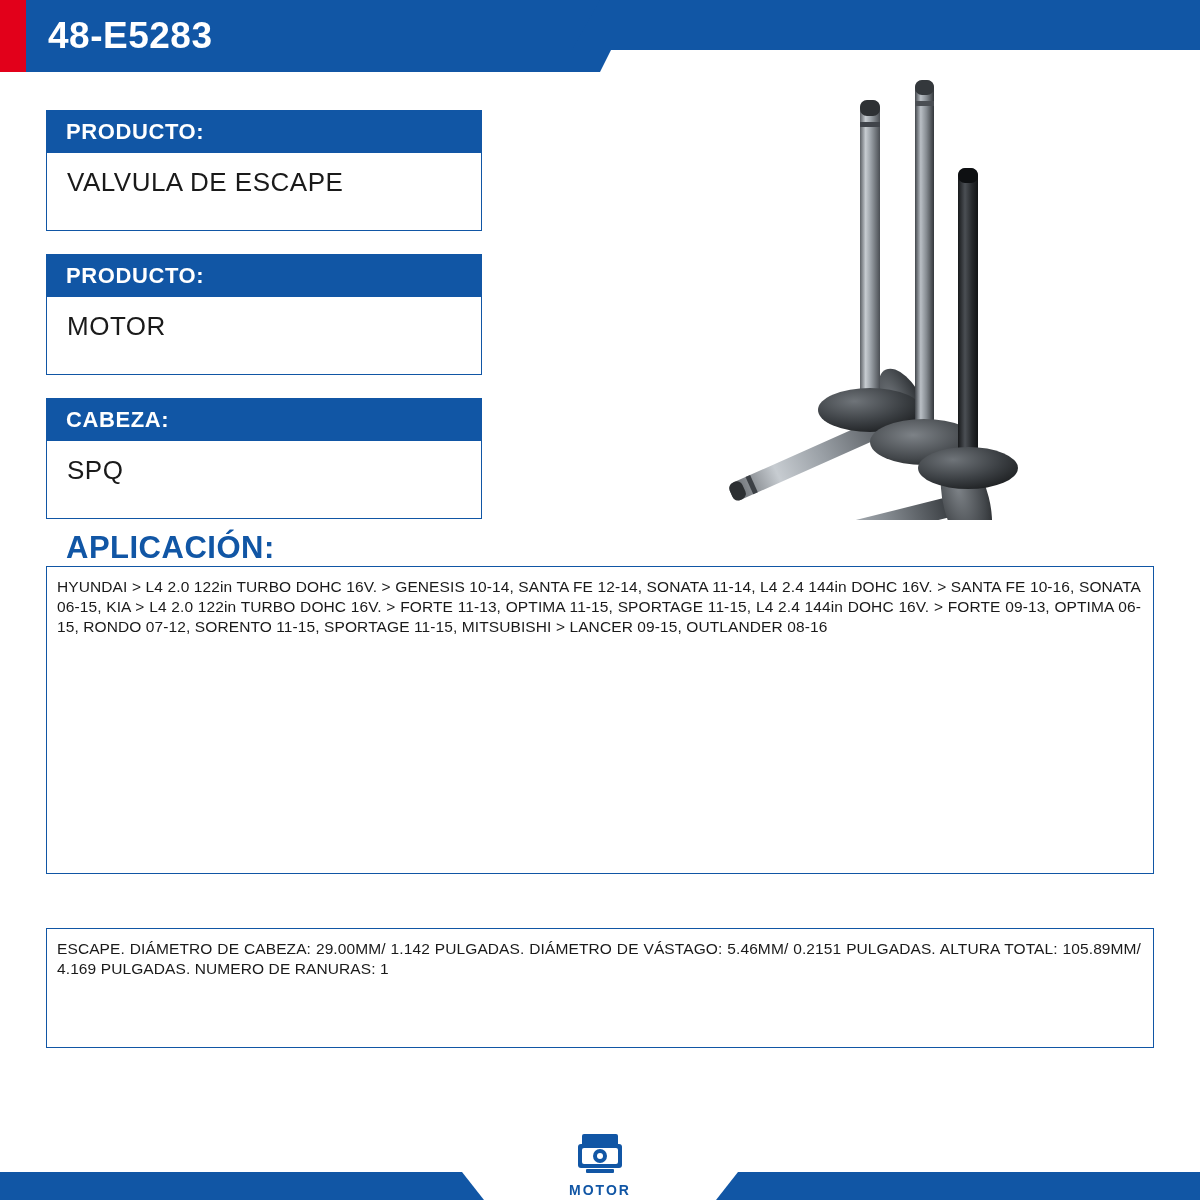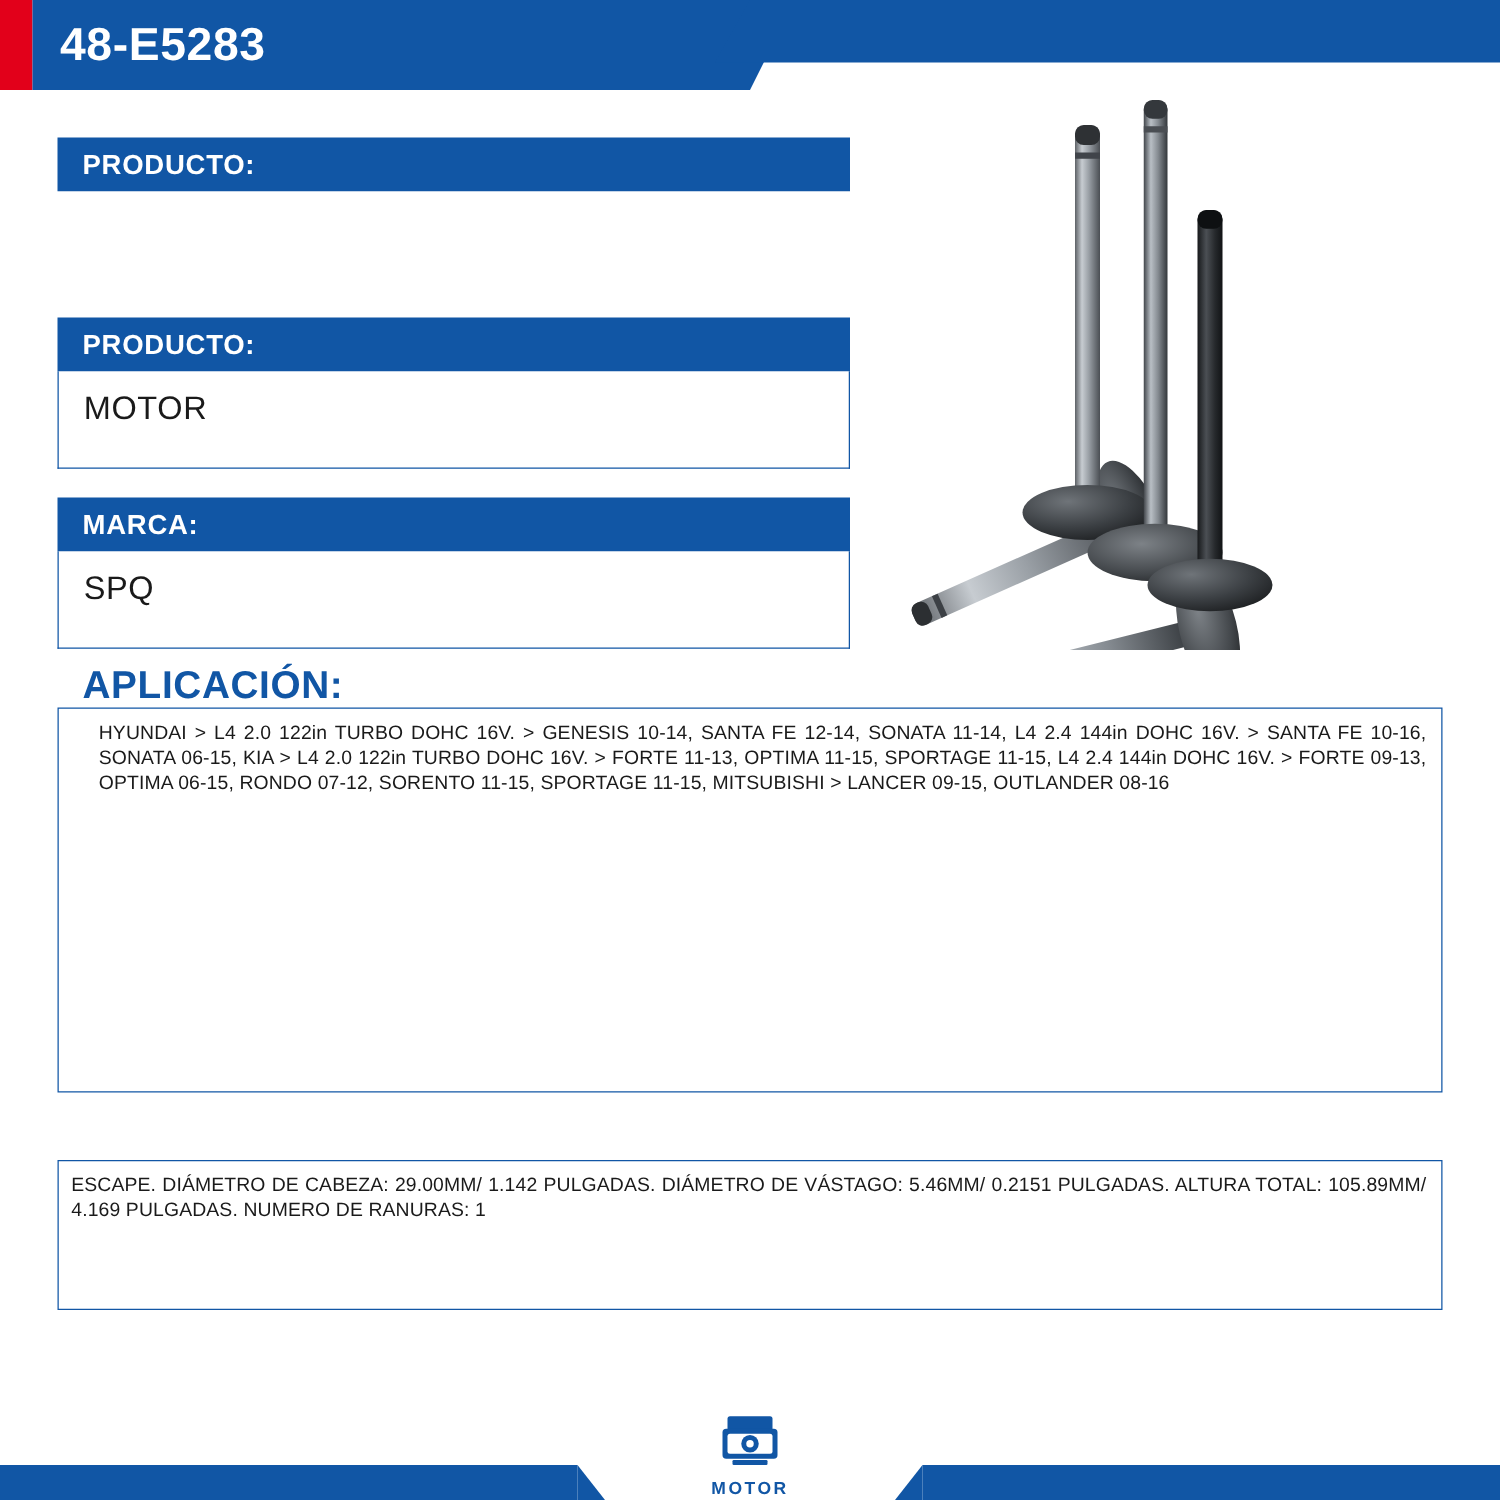--- a/index.html
+++ b/index.html
@@ -63,21 +63,21 @@
     font-size: 37px;
     font-weight: bold;
     letter-spacing: 0.5px;
     line-height: 56px;
   }
 
   
   .field {
     position: absolute;
     left: 46px;
-    width: 634px;
+    width: 436px;
   }
   .field-label {
     background: #1156a5;
     color: #ffffff;
     font-size: 22px;
     font-weight: bold;
     letter-spacing: 0.6px;
     padding: 9px 0 9px 20px;
     height: 43px;
   }
@@ -111,21 +111,21 @@
   .section-text {
     color: #1a1a1a;
     font-size: 15.5px;
     line-height: 20px;
     letter-spacing: 0.1px;
     padding: 10px 12px 0 10px;
     text-align: justify;
   }
 
   #aplicacion-title { top: 530px; }
-  #aplicacion-box { top: 566px; width: 1108px; height: 308px; padding-left: 22px; }
+  #aplicacion-box { top: 566px; width: 1108px; height: 308px; }
 
   #especificacion-title { top: 892px; }
   #especificacion-box { top: 928px; width: 1108px; height: 120px; }
 
   
   .product-image {
     position: absolute;
     left: 700px; top: 70px;
     width: 460px; height: 450px;
   }
@@ -186,29 +186,30 @@
 
   <div class="header">
     <div class="header-red"></div>
     <div class="header-blue"></div>
     <div class="header-blue2"></div>
     <div class="header-title">48-E5283</div>
   </div>
 
   <div class="field" id="field-producto">
     <div class="field-label">PRODUCTO:</div>
+    <div class="field-value">VALVULA DE ESCAPE</div>
   </div>
 
   <div class="field" id="field-categoria">
     <div class="field-label">PRODUCTO:</div>
     <div class="field-value">MOTOR</div>
   </div>
 
   <div class="field" id="field-marca">
-    <div class="field-label">MARCA:</div>
+    <div class="field-label">CABEZA:</div>
     <div class="field-value">SPQ</div>
   </div>
 
   <div class="product-image">
     <svg width="460" height="450" viewBox="0 0 460 450" xmlns="http://www.w3.org/2000/svg">
       <defs>
         <linearGradient id="stemA" x1="0" y1="0" x2="1" y2="0">
           <stop offset="0%" stop-color="#5d6166"></stop>
           <stop offset="28%" stop-color="#c7ccd1"></stop>
           <stop offset="55%" stop-color="#9aa0a6"></stop>

